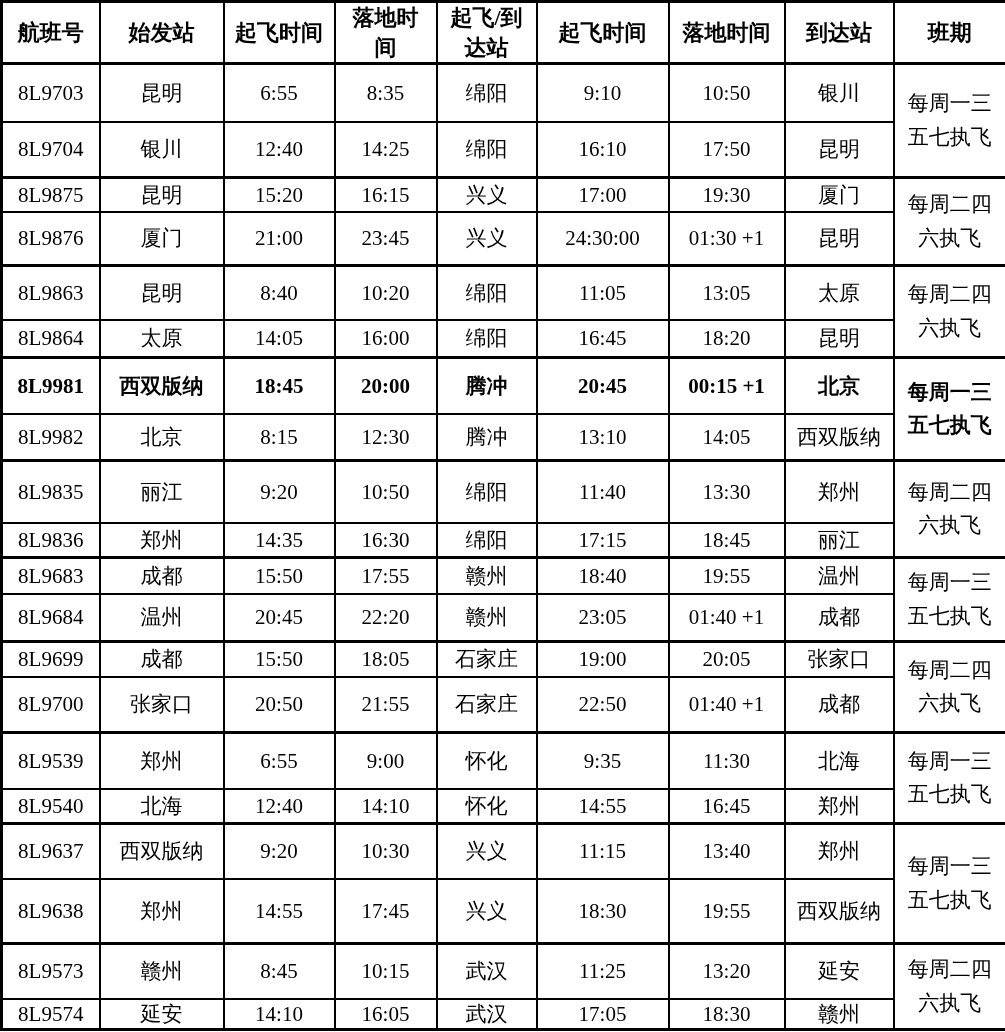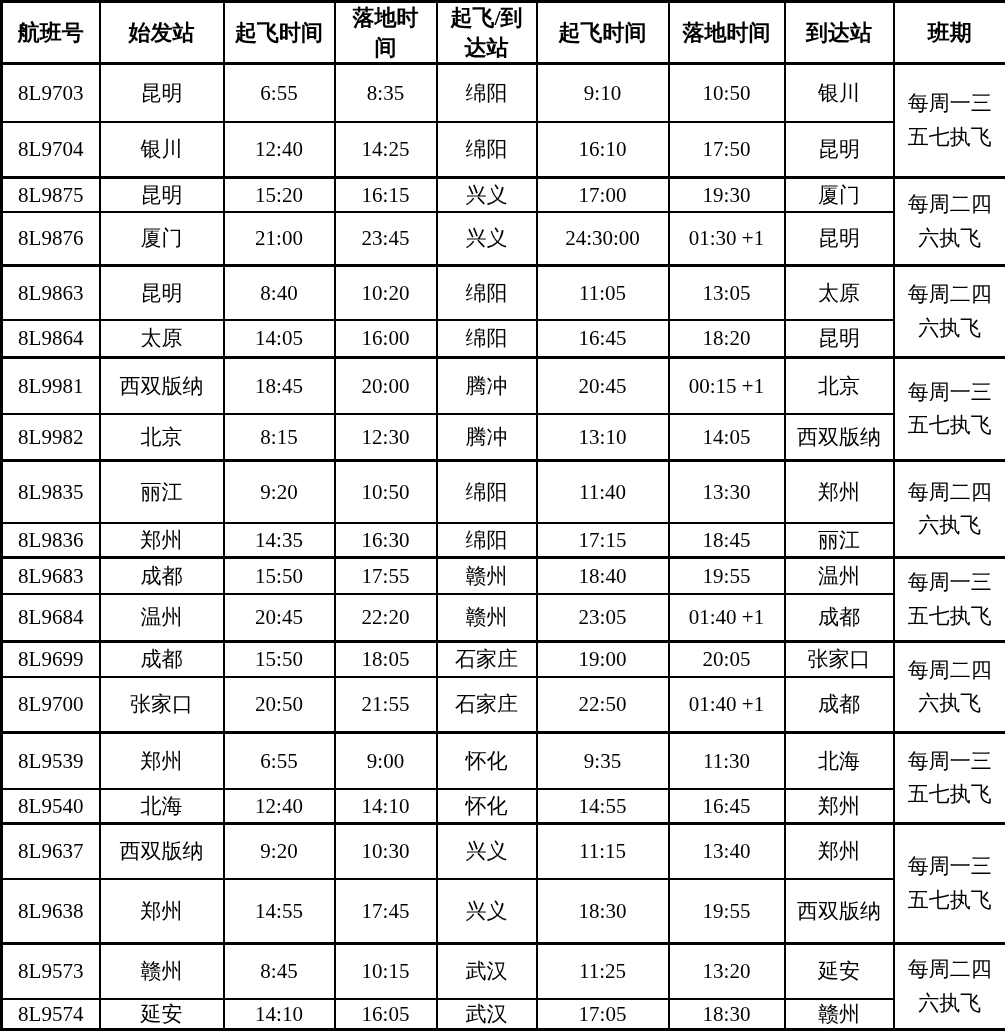--- a/index.html
+++ b/index.html
@@ -126,21 +126,21 @@
       <tr style="height: 38px;">
         <td>8L9864</td>
         <td>太原</td>
         <td>14:05</td>
         <td>16:00</td>
         <td>绵阳</td>
         <td>16:45</td>
         <td>18:20</td>
         <td>昆明</td>
       </tr>
-      <tr class="group-start" style="height: 56px;">
+      <tr class="group-start" style="height: 56px; font-weight: bold;">
         <td>8L9981</td>
         <td>西双版纳</td>
         <td>18:45</td>
         <td>20:00</td>
         <td>腾冲</td>
         <td>20:45</td>
         <td>00:15 +1</td>
         <td>北京</td>
         <td class="sched" rowspan="2">每周一三五七执飞</td>
       </tr>

